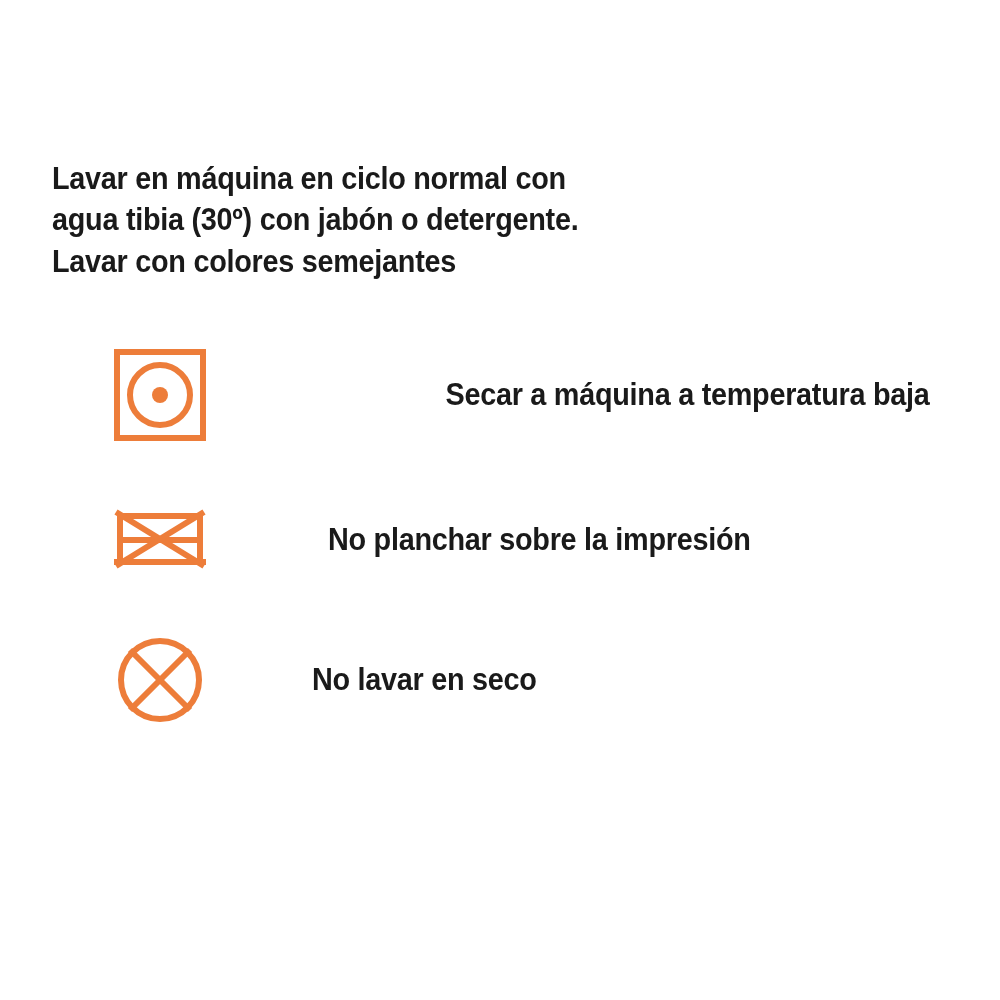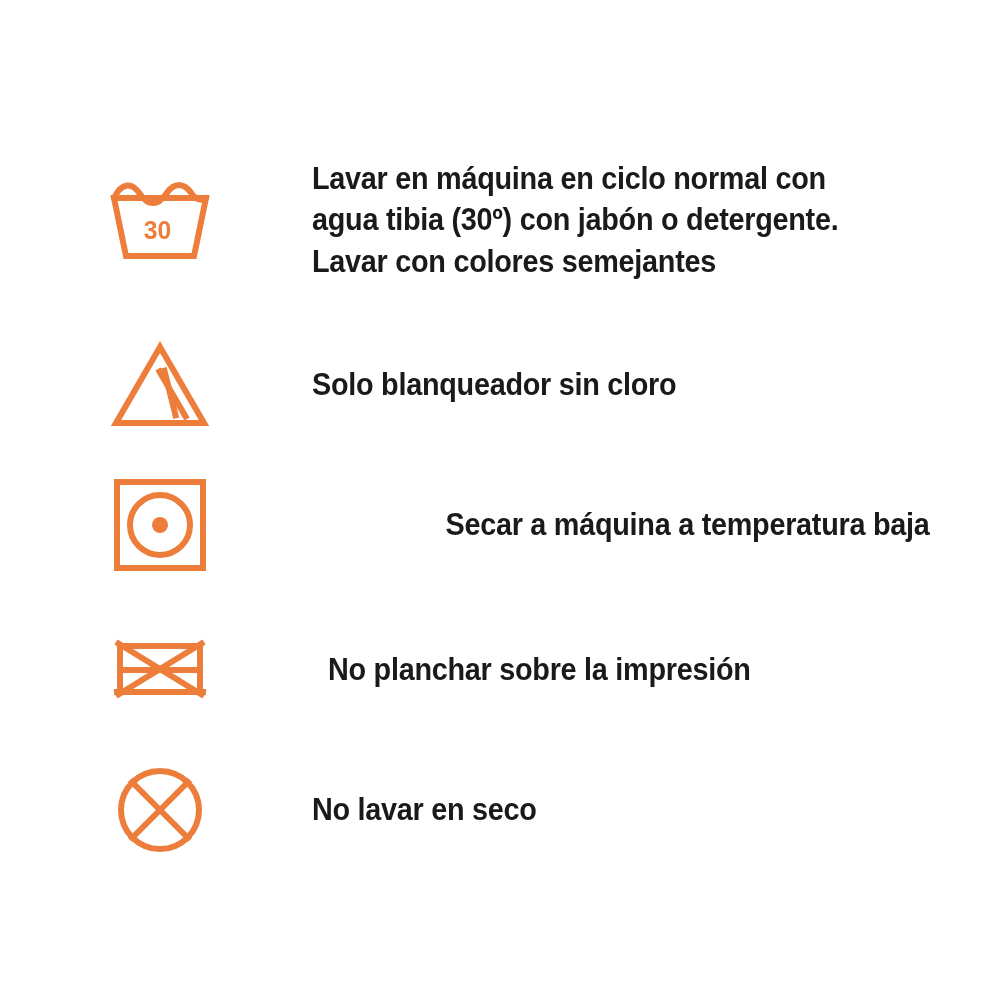--- a/index.html
+++ b/index.html
@@ -80,50 +80,27 @@
     transform: scaleX(0.95);
   }
 </style>
 </head>
 <body>
 
 <div id="care-sheet">
   <div class="care-list">
 
     <div class="care-row row-wash">
-      <div class="icon-cell">
-        <svg width="104" height="88" viewBox="0 0 104 88" aria-hidden="true">
-
-          <path d="M6 22 L98 22 L86 80 L18 80 Z" fill="none" stroke="#ED7D3A" stroke-width="6" stroke-linejoin="miter"></path>
-
-          <path d="M6 22 C14 6, 24 6, 32 18 C40 30, 50 30, 58 18 C66 6, 76 6, 84 18 C90 26, 95 24, 98 22" fill="none" stroke="#ED7D3A" stroke-width="6" stroke-linecap="round" stroke-linejoin="round"></path>
-          <text class="icon-temp-label" x="52" y="63" text-anchor="middle">30</text>
-        </svg>
-      </div>
       <div class="text-cell">
         <p class="care-text">Lavar en máquina en ciclo normal con
 agua tibia (30º) con jabón o detergente.
 Lavar con colores semejantes</p>
       </div>
     </div>
 
-    <div class="care-row row-bleach">
-      <div class="icon-cell">
-        <svg width="104" height="92" viewBox="0 0 104 92" aria-hidden="true">
-
-          <path d="M52 8 L96 84 L8 84 Z" fill="none" stroke="#ED7D3A" stroke-width="6" stroke-linejoin="miter"></path>
-
-          <path d="M50 30 L79 80" fill="none" stroke="#ED7D3A" stroke-width="6" stroke-linecap="butt"></path>
-          <path d="M62 28 L62 80" fill="none" stroke="#ED7D3A" stroke-width="6" stroke-linecap="butt" transform="rotate(-14 62 54)"></path>
-        </svg>
-      </div>
-      <div class="text-cell">
-        <p class="care-text">Solo blanqueador sin cloro</p>
-      </div>
-    </div>
 
     <div class="care-row row-dry">
       <div class="icon-cell">
         <svg width="96" height="96" viewBox="0 0 96 96" aria-hidden="true">
           <rect x="5" y="5" width="86" height="86" fill="none" stroke="#ED7D3A" stroke-width="6"></rect>
           <circle cx="48" cy="48" r="30" fill="none" stroke="#ED7D3A" stroke-width="6"></circle>
           <circle cx="48" cy="48" r="8" fill="#ED7D3A"></circle>
         </svg>
       </div>
       <div class="text-cell">

